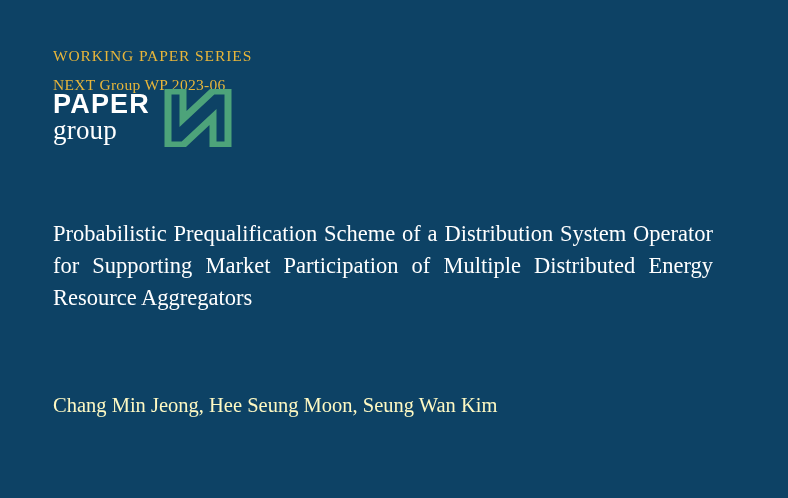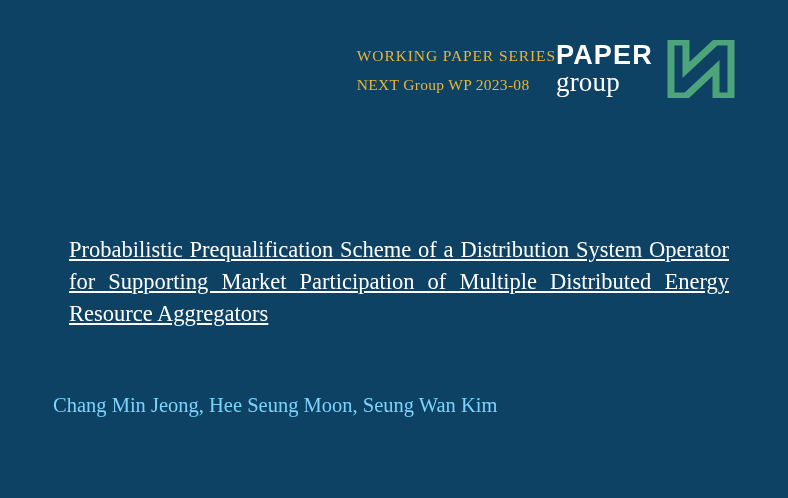--- a/index.html
+++ b/index.html
@@ -21,20 +21,21 @@
     box-sizing: border-box;
   }
   .header {
     position: absolute;
     top: 46px;
     left: 53px;
     right: 53px;
     display: flex;
     justify-content: flex-end;
     align-items: flex-start;
+    flex-direction: column;
   }
   .series-block {
     display: block;
   }
   .series-title {
     color: #e8b63a;
     font-family: "Liberation Serif", serif;
     font-size: 15.5px;
     letter-spacing: 0.9px;
     font-weight: normal;
@@ -87,47 +88,46 @@
   .title {
     position: absolute;
     top: 218px;
     left: 53px;
     width: 660px;
     color: #ffffff;
     font-family: "Liberation Serif", serif;
     font-size: 22.5px;
     line-height: 1.42;
     font-weight: normal;
-    margin: 16px;
+    margin: 0;
     text-align: justify;
     hyphens: auto;
-    text-decoration: underline;
   }
   .authors {
     position: absolute;
     top: 392px;
     left: 53px;
     width: 680px;
-    color: #7dd3fc;
+    color: #fef9c3;
     font-family: "Liberation Serif", serif;
     font-size: 20.5px;
     line-height: 1.3;
     margin: 0;
   }
 </style>
 </head>
 <body>
 
 <div class="page">
 
   <div class="header">
 
     <div class="series-block">
       <div class="series-title">WORKING PAPER SERIES</div>
-      <div class="series-number">NEXT Group WP 2023-08</div>
+      <div class="series-number">NEXT Group WP 2023-06</div>
     </div>
 
     <div class="logo">
       <div class="logo-text">
         <span class="logo-next">PAPER</span>
         <span class="logo-group">group</span>
       </div>
       <svg class="logo-mark" viewBox="0 0 68 58">
         <path d="M4 56 L4 2 L19 2 L19 30 L49 2 L64 2 L64 56 L49 56 L49 28 L19 56 Z" fill="none" stroke="#4da37a" stroke-width="7" stroke-linejoin="miter"></path>
       </svg>

